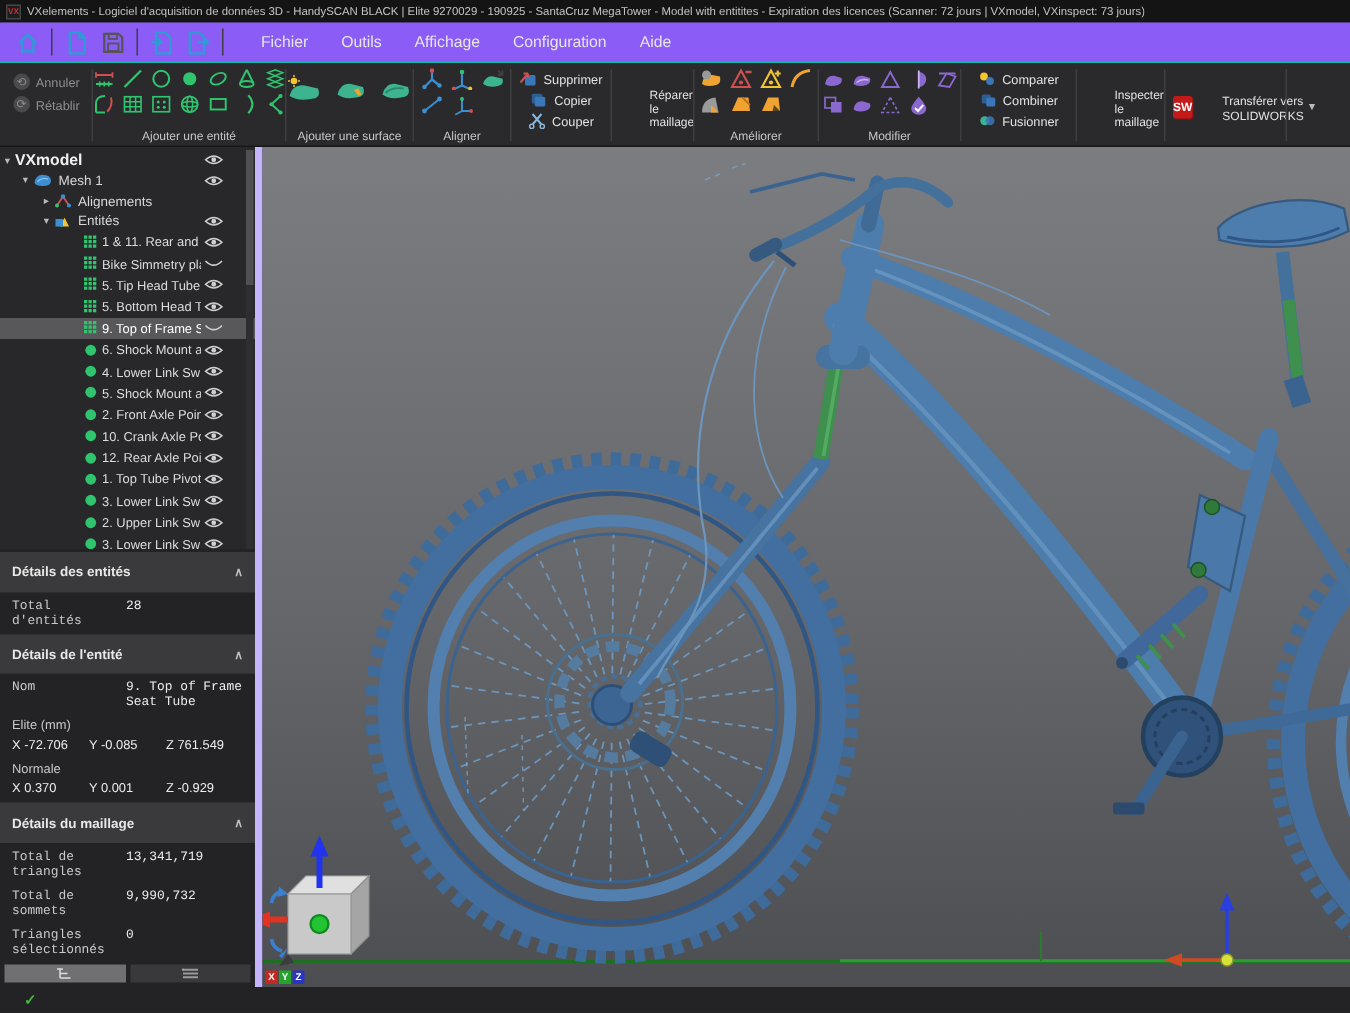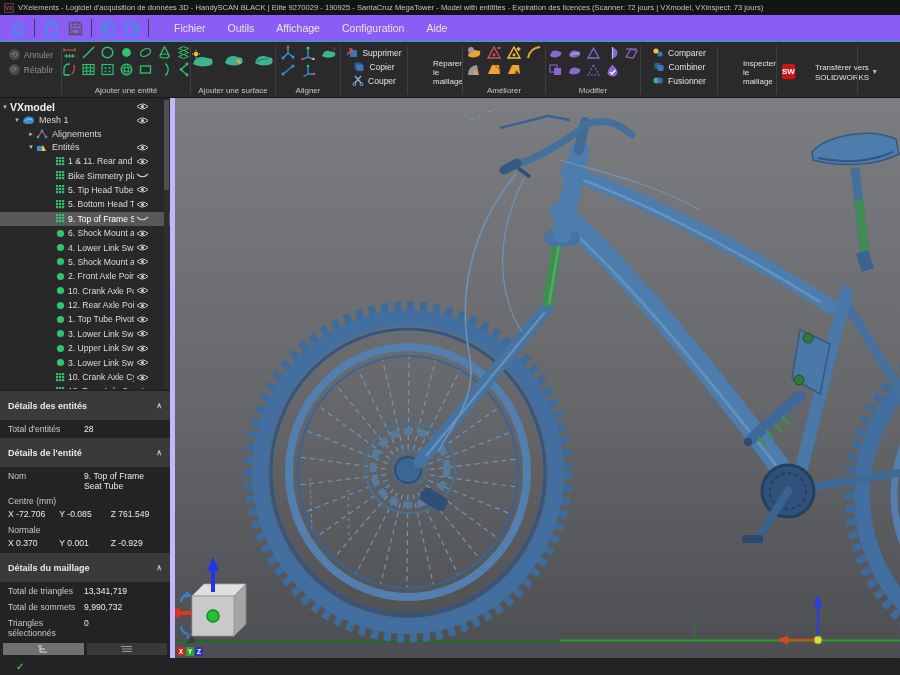--- a/index.html
+++ b/index.html
@@ -53,21 +53,21 @@
   .erow { display:flex; align-items:center; height:14.4px; padding:0 20px 0 55px; font-size:8.6px; color:#dcdcdc; }
   .erow.sel { background:#58585a; color:#fff; }
   .erow .eico { width:13px; flex:0 0 auto; display:flex; }
   .erow .lbl { flex:1; white-space:nowrap; overflow:hidden; }
   .erow .eye { width:16px; flex:0 0 auto; display:flex; justify-content:center; }
   .tree-scroll { position:absolute; right:1px; top:2px; width:5px; height:316px; background:#2e2e30; }
   .tree-thumb { position:absolute; top:0; width:5px; height:90px; background:#505052; }
 
   .sechdr { height:32px; background:#3a3a3c; display:flex; align-items:center; padding:0 8px; font-size:9px; font-weight:bold; color:#e8e8e8; margin-top:2px; }
   .sechdr .cup { margin-left:auto; font-size:8px; color:#bdbdbd; }
-  .prow { display:flex; padding:4px 8px 2px; font-size:8.6px; }
+  .prow { display:flex; padding:4px 8px 2px; font-size:8.6px;font-family:Liberation Mono, monospace; }
   .prow .plbl { flex:1; color:#c9c9c9; }
   .prow .pval { width:78px; color:#ececec; }
   .lblrow { padding:3px 8px 1px; font-size:8.6px; color:#c9c9c9; }
   .coords { display:flex; padding:2px 8px 3px; font-size:8.6px; color:#ececec; }
   .coords span { flex:1; }
   .toggles { display:flex; gap:3px; padding:3px 3px; margin-top:auto; }
   .tgl { flex:1; height:12px; background:#39393b; display:flex; align-items:center; justify-content:center; }
   .tgl.active { background:#707072; }
   .tgl svg { display:block; }
 
@@ -883,21 +883,21 @@
         </div>
 
       <div class="sechdr">
           <span>Détails de l'entité</span>
           <span class="cup">∧</span>
         </div>
       <div class="prow">
           <span class="plbl">Nom</span>
           <span class="pval">9. Top of Frame Seat Tube</span>
         </div>
-      <div class="lblrow">Centre (mm)</div>
+      <div class="lblrow">Elite (mm)</div>
       <div class="coords">
         <span>X  -72.706</span>
           <span>Y  -0.085</span>
           <span>Z  761.549</span>
       </div>
       <div class="lblrow">Normale</div>
       <div class="coords">
         <span>X  0.370</span>
           <span>Y  0.001</span>
           <span>Z  -0.929</span>

